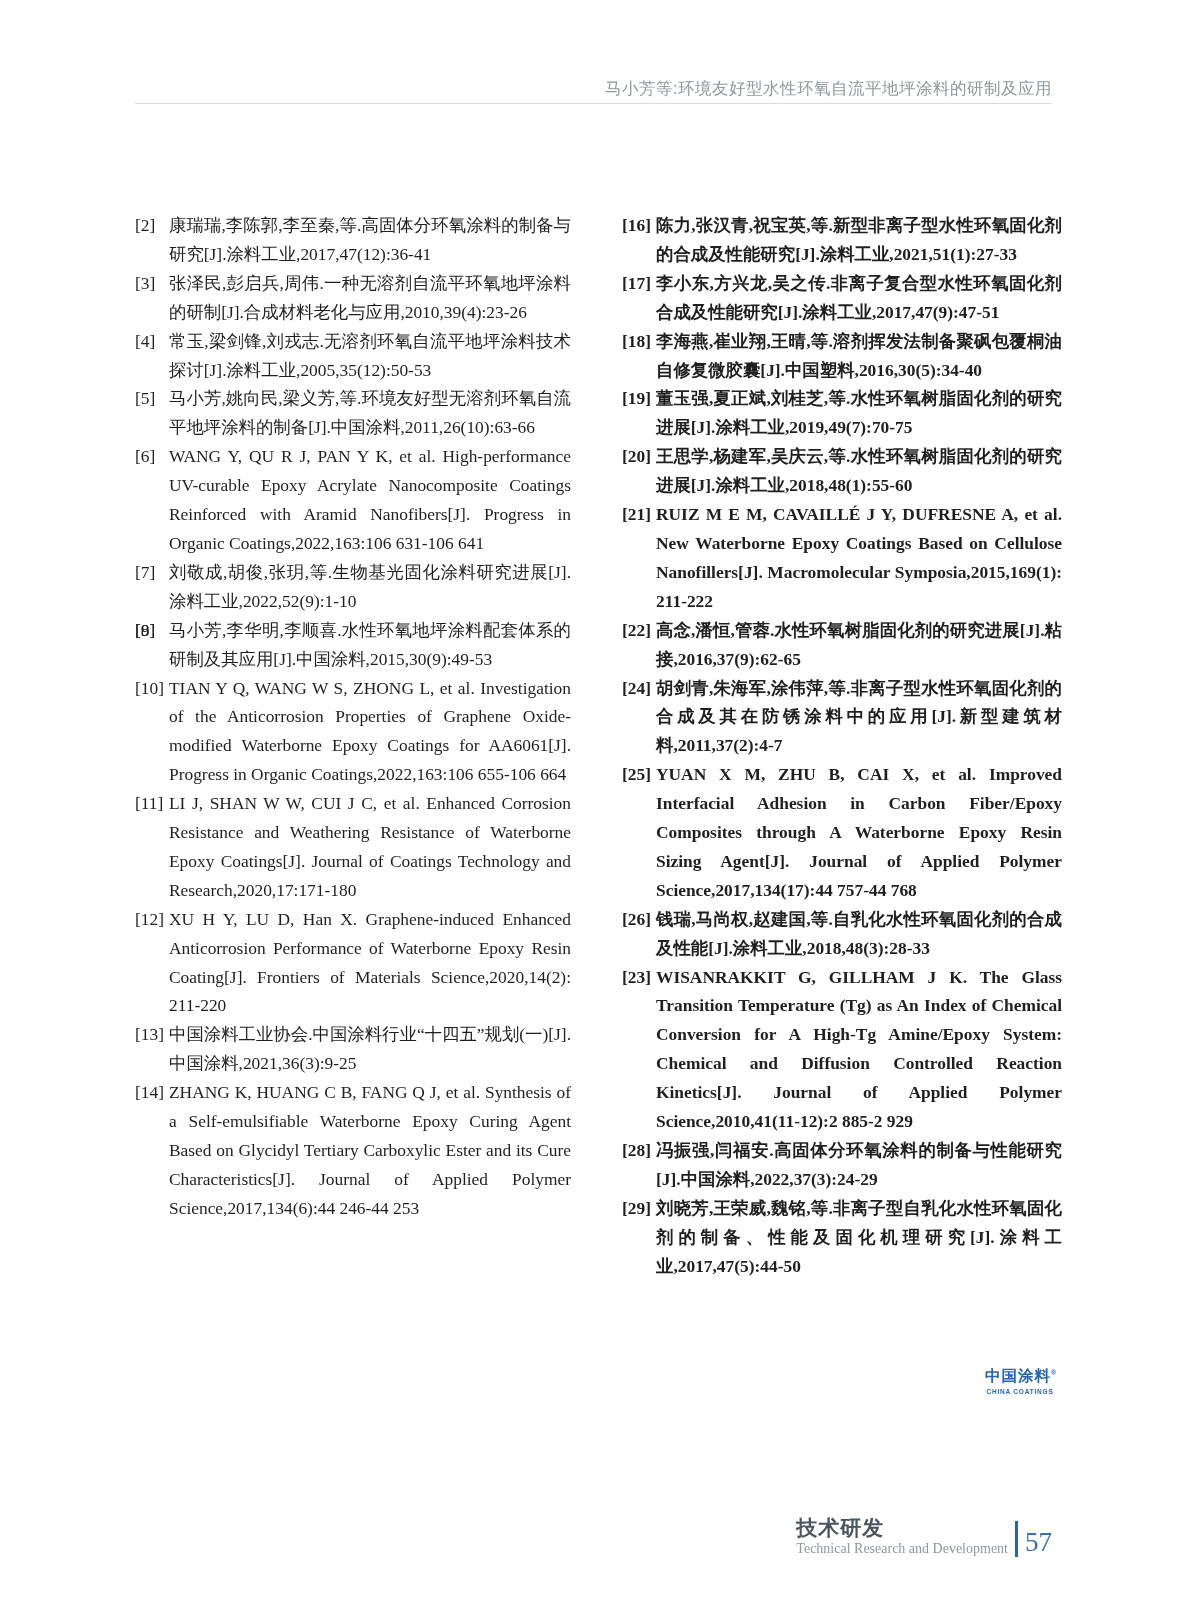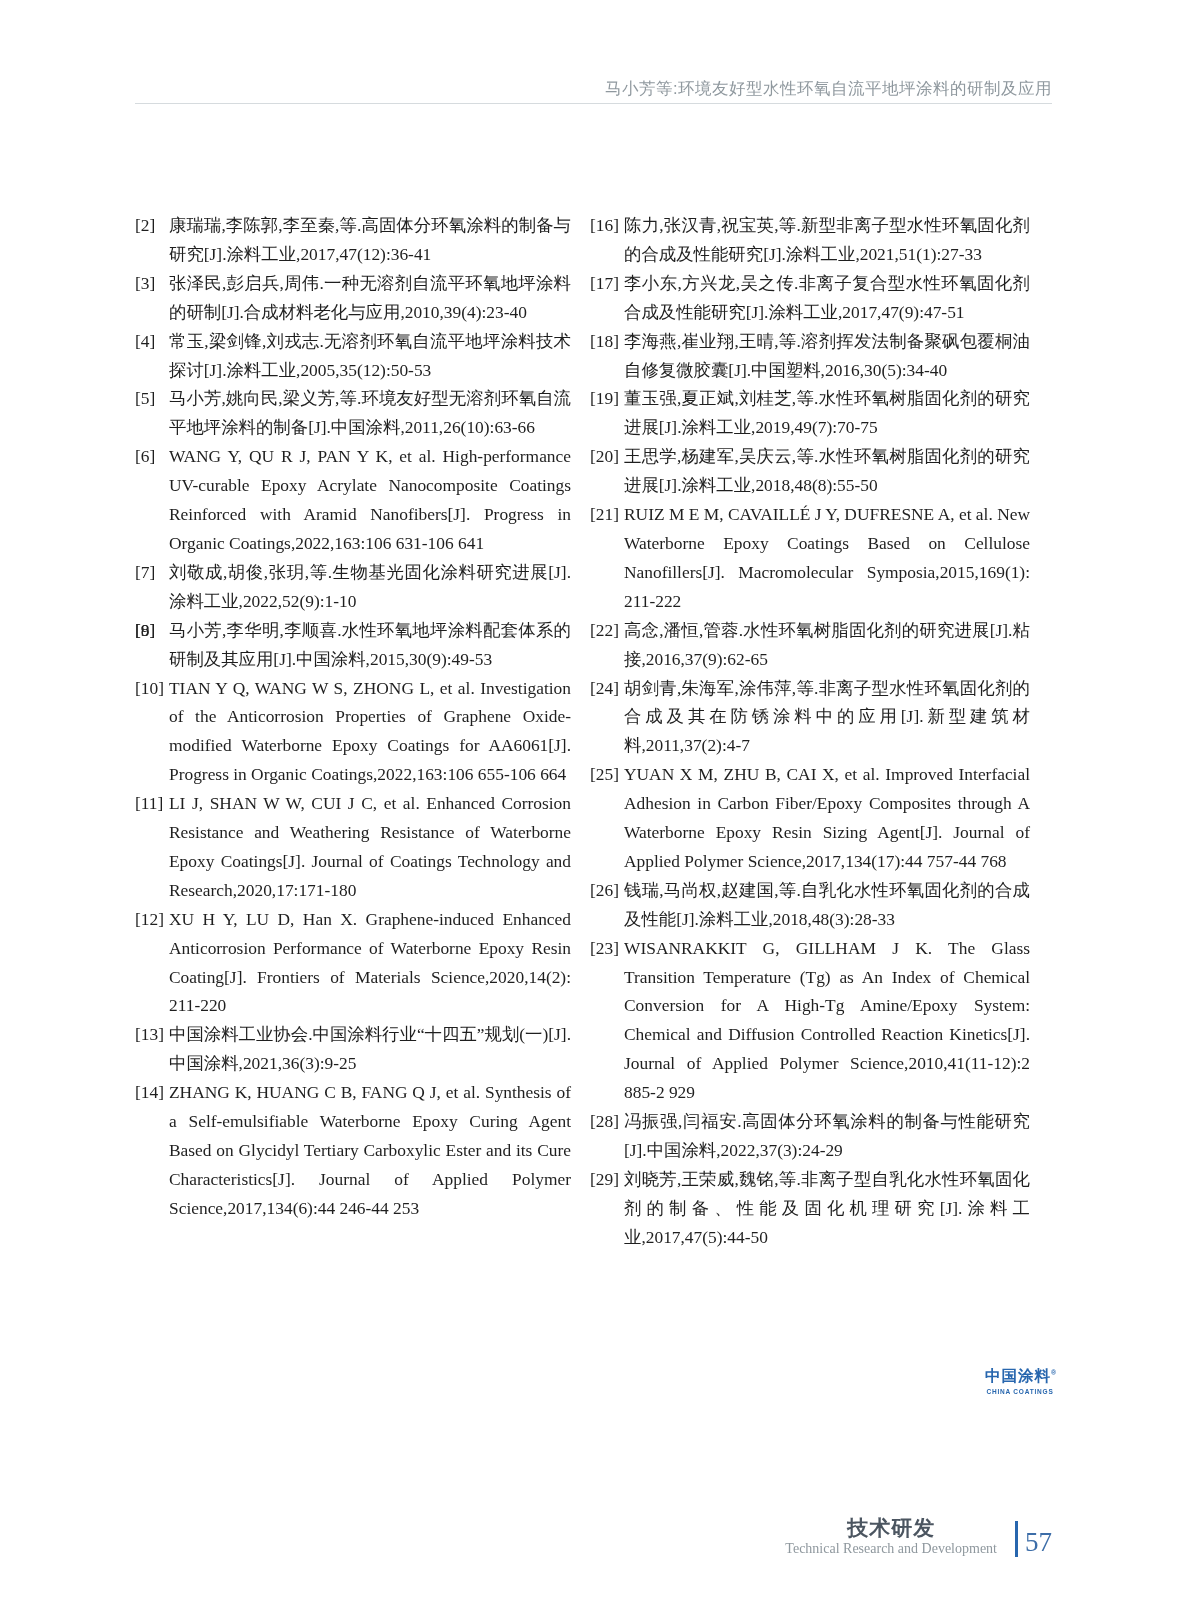--- a/index.html
+++ b/index.html
@@ -39,21 +39,21 @@
 
   
   .col {
     position: absolute;
     top: 211px;
     font-size: 17.4px;
     line-height: 28.9px;
     text-align: justify;
   }
   .col-left  { left: 135px; width: 436px; }
-  .col-right { left: 590px; width: 440px; }
+  .col-right { left: 622px; width: 440px; font-weight: bold; }
 
   .ref {
     position: relative;
     padding-left: 34px;
   }
   .ref-label {
     position: absolute;
     left: 0;
     top: 0;
   }
@@ -91,22 +91,22 @@
 
   
   .footer {
     position: absolute;
     top: 1502px;
     right: 135px;
     display: flex;
     align-items: flex-end;
   }
   .footer-text {
-    text-align: center;
-    margin-right: 18px;
+    text-align: left;
+    margin-right: 7px;
   }
   .footer-cn {
     font-family: "Liberation Sans", "DejaVu Sans", sans-serif;
     font-weight: bold;
     font-size: 21px;
     line-height: 22px;
     color: #4b5560;
     letter-spacing: 1px;
   }
   .footer-en {
@@ -139,21 +139,21 @@
   <div class="head-rule"></div>
 
   <div class="col col-left" id="col-left">
   <div class="ref">
     <span class="ref-label">[2]</span>
     <span class="ref-text">康瑞瑞,李陈郭,李至秦,等.高固体分环氧涂料的制备与研究[J].涂料工业,2017,47(12):36-41</span>
   </div>
 
   <div class="ref">
     <span class="ref-label">[3]</span>
-    <span class="ref-text">张泽民,彭启兵,周伟.一种无溶剂自流平环氧地坪涂料的研制[J].合成材料老化与应用,2010,39(4):23-40</span>
+    <span class="ref-text">张泽民,彭启兵,周伟.一种无溶剂自流平环氧地坪涂料的研制[J].合成材料老化与应用,2010,39(4):23-26</span>
   </div>
 
   <div class="ref">
     <span class="ref-label">[4]</span>
     <span class="ref-text">常玉,梁剑锋,刘戎志.无溶剂环氧自流平地坪涂料技术探讨[J].涂料工业,2005,35(12):50-53</span>
   </div>
 
   <div class="ref">
     <span class="ref-label">[5]</span>
     <span class="ref-text">马小芳,姚向民,梁义芳,等.环境友好型无溶剂环氧自流平地坪涂料的制备[J].中国涂料,2011,26(10):63-66</span>
@@ -221,21 +221,21 @@
     <span class="ref-text">李海燕,崔业翔,王晴,等.溶剂挥发法制备聚砜包覆桐油自修复微胶囊[J].中国塑料,2016,30(5):34-40</span>
   </div>
 
   <div class="ref">
     <span class="ref-label">[19]</span>
     <span class="ref-text">董玉强,夏正斌,刘桂芝,等.水性环氧树脂固化剂的研究进展[J].涂料工业,2019,49(7):70-75</span>
   </div>
 
   <div class="ref">
     <span class="ref-label">[20]</span>
-    <span class="ref-text">王思学,杨建军,吴庆云,等.水性环氧树脂固化剂的研究进展[J].涂料工业,2018,48(8):55-50</span>
+    <span class="ref-text">王思学,杨建军,吴庆云,等.水性环氧树脂固化剂的研究进展[J].涂料工业,2018,48(1):55-60</span>
   </div>
 
   <div class="ref">
     <span class="ref-label">[21]</span>
     <span class="ref-text">RUIZ M E M, CAVAILLÉ J Y, DUFRESNE A, et al. New Waterborne Epoxy Coatings Based on Cellulose Nanofillers[J]. Macromolecular Symposia,2015,169(1): 211-222</span>
   </div>
 
   <div class="ref">
     <span class="ref-label">[22]</span>
     <span class="ref-text">高念,潘恒,管蓉.水性环氧树脂固化剂的研究进展[J].粘接,2016,37(9):62-65</span>

